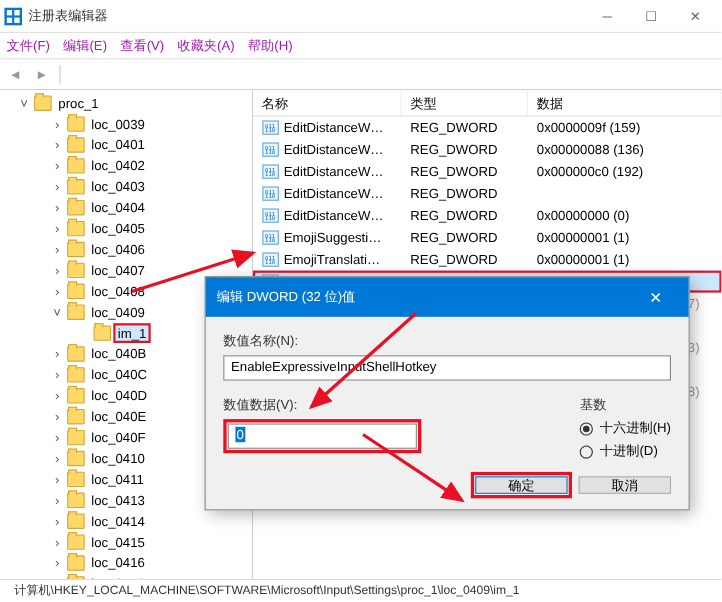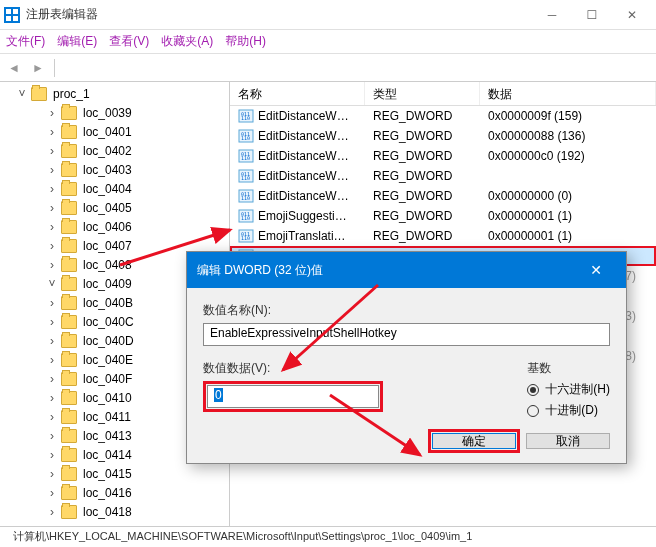--- a/index.html
+++ b/index.html
@@ -150,20 +150,25 @@
         <div class="tree-item depth-2">
           <span class="chevron">›</span>
           <span class="folder-icon"></span>
           <span class="tree-label">loc_0408</span>
         </div>
         <div class="tree-item depth-2">
           <span class="chevron">˅</span>
           <span class="folder-icon"></span>
           <span class="tree-label">loc_0409</span>
         </div>
+        <div class="tree-item depth-3">
+          <span class="chevron"></span>
+          <span class="folder-icon"></span>
+          <span class="tree-label sel">im_1</span>
+        </div>
         <div class="tree-item depth-2">
           <span class="chevron">›</span>
           <span class="folder-icon"></span>
           <span class="tree-label">loc_040B</span>
         </div>
         <div class="tree-item depth-2">
           <span class="chevron">›</span>
           <span class="folder-icon"></span>
           <span class="tree-label">loc_040C</span>
         </div>

